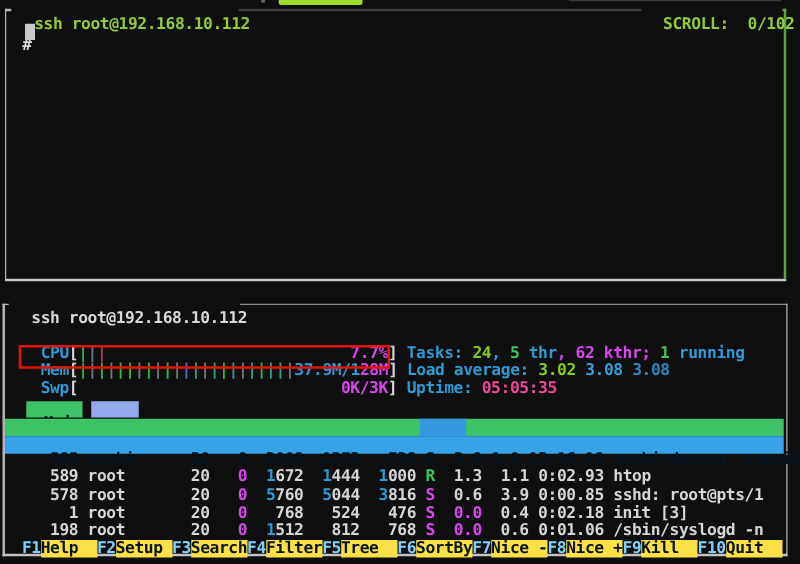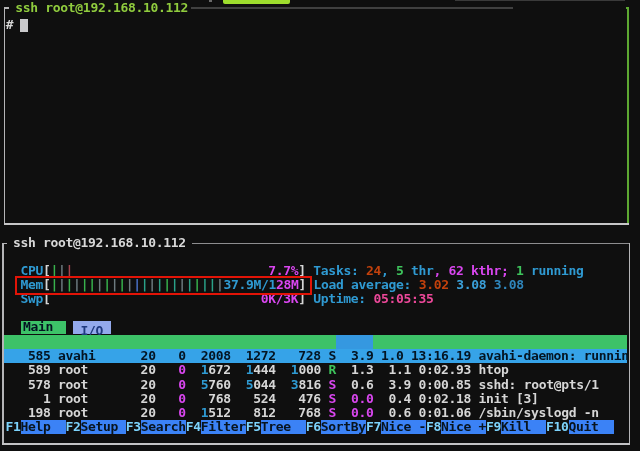--- a/index.html
+++ b/index.html
@@ -1,57 +1,58 @@
 <!DOCTYPE html>
 <html><head>
 <meta charset="utf-8">
 <style>
   html,body{margin:0;padding:0;background:#0f0f0f;}
   #screen{position:relative;width:640px;height:451px;background:#0f0f0f;overflow:hidden;
     font-family:"DejaVu Sans Mono",monospace;}
-  .trow{position:absolute;margin:0;font:700 13px/14.1px "DejaVu Sans Mono",monospace;
+  .trow{position:absolute;margin:12px;font:700 13px/14.1px "DejaVu Sans Mono",monospace;
     letter-spacing:-0.32px;white-space:pre;color:#d6d6d6;}
   
   .cy{color:#2f9ad2}
   .cyb{color:#ec4899}
   .wh{color:#d6d6d6}
-  .whb{color:#c2410c}
+  .whb{color:#84cc16}
   .sh{color:#d946ef}
   .gn{color:#3ec45c}
   .ld2{color:#3a9fd8}
   .ld3{color:#2f86bc}
   .bk{color:#041422}
   .b-g{color:#38b24c}
   .b-gr{color:#6d7b80}
   .b-b{color:#4a72c8}
   .b-t{color:#2aa188}
   .b-r{color:#a3454e}
   .green-t{color:#90cc3e}
   .white-t{color:#d8d8d8}
   .tab-io-t{color:#203a80}
   .fkey{color:#7dd3fc}
-  .flbl{display:inline-block;height:14.1px;vertical-align:top;background:#3b82f6;color:#08141e}
+  .flbl{display:inline-block;height:14.1px;vertical-align:top;background:#fde047;color:#08141e}
   .tri{display:inline-block;width:7.51px;height:14.1px;vertical-align:top;position:relative}
   .tri:after{content:"";position:absolute;left:0.6px;top:4.4px;border-left:3.1px solid transparent;
     border-right:3.1px solid transparent;border-top:5.2px solid #0a2030;}
 </style>
 </head>
 <body>
 
 <div id="screen">
     <div style="left: 222.5px; top: 0px; width: 67px; height: 3.6px; background: rgb(158, 221, 45); border-radius: 0px 0px 2px 2px; position: absolute;"></div>
     <div style="left: 455px; top: 0px; width: 170px; height: 1.4px; background: rgb(58, 58, 58); position: absolute;"></div>
     <div style="left: 208.5px; top: 0px; width: 3.5px; height: 1.8px; background: rgb(106, 106, 106); position: absolute;"></div>
     <div style="left: 3.5px; top: 7.4px; width: 5px; height: 1.7px; background: rgb(181, 181, 183); position: absolute;"></div>
     <div style="left: 3.5px; top: 7.4px; width: 1.6px; height: 217px; background: rgb(181, 181, 183); position: absolute;"></div>
     <div style="left: 3.5px; top: 223.3px; width: 625.6px; height: 2px; background: rgb(198, 198, 200); position: absolute;"></div>
     <div style="left: 191px; top: 7.4px; width: 322px; height: 1.7px; background: rgb(64, 64, 64); position: absolute;"></div>
     <div style="left: 626px; top: 7.4px; width: 3.4px; height: 1.7px; background: rgb(93, 168, 50); position: absolute;"></div>
     <div style="left: 627.3px; top: 7.4px; width: 1.8px; height: 216px; background: rgb(93, 168, 50); position: absolute;"></div>
     <pre class="trow" style="left: 15.32px; top: 0.6px;"><span class="green-t">ssh root@192.168.10.112</span></pre>
+    <pre class="trow" style="left: 518.49px; top: 0.6px;"><span class="green-t">SCROLL:  0/102</span></pre>
     <pre class="trow" style="left: 5.8px; top: 18.4px;"><span class="wh"># </span></pre>
     <div style="left: 20px; top: 18.8px; width: 8.4px; height: 13.2px; background: rgb(201, 201, 203); position: absolute;"></div>
     <div style="left: 2.4px; top: 242.7px; width: 5px; height: 1.7px; background: rgb(181, 181, 183); position: absolute;"></div>
     <div style="left: 2.4px; top: 242.7px; width: 1.6px; height: 202.5px; background: rgb(181, 181, 183); position: absolute;"></div>
     <div style="left: 191.5px; top: 242.7px; width: 438.5px; height: 1.7px; background: rgb(141, 141, 143); position: absolute;"></div>
     <div style="left: 628.7px; top: 242.7px; width: 1.7px; height: 202.5px; background: rgb(181, 181, 183); position: absolute;"></div>
     <div style="left: 2.4px; top: 443.2px; width: 628px; height: 2.1px; background: rgb(195, 195, 197); position: absolute;"></div>
     <pre class="trow" style="left: 13.02px; top: 235.8px;"><span class="white-t">ssh root@192.168.10.112</span></pre>
     <pre class="trow" style="left: 5.51px; top: 263.9px;"><span>  </span><span class="cy">CPU</span><span class="wh">[</span><span class="b-g">|</span><span class="b-gr">|</span><span class="b-r">|</span><span>                          </span><span class="sh">7.7%</span><span class="wh">]</span><span> </span><span class="cy">Tasks: </span><span class="whb">24</span><span class="cy">, </span><span class="gn">5</span><span class="cy"> thr</span><span class="sh">, 62 kthr; </span><span class="gn">1</span><span class="cy"> running</span></pre>
     <pre class="trow" style="left: 5.51px; top: 278px;"><span>  </span><span class="cy">Mem</span><span class="wh">[</span><span class="b-g">|</span><span class="b-gr">|</span><span class="b-g">|</span><span class="b-gr">|</span><span class="b-g">|</span><span class="b-g">|</span><span class="b-gr">|</span><span class="b-g">|</span><span class="b-gr">|</span><span class="b-g">|</span><span class="b-gr">|</span><span class="b-b">|</span><span class="b-t">|</span><span class="b-gr">|</span><span class="b-t">|</span><span class="b-g">|</span><span class="b-t">|</span><span class="b-gr">|</span><span class="b-t">|</span><span class="b-g">|</span><span class="b-t">|</span><span class="b-t">|</span><span class="b-gr">|</span><span></span><span class="cy">37.9M/1</span><span class="sh">28M</span><span class="wh">]</span><span> </span><span class="cy">Load average: </span><span class="whb">3.02</span><span> </span><span class="ld2">3.08</span><span> </span><span class="ld3">3.08</span></pre>

